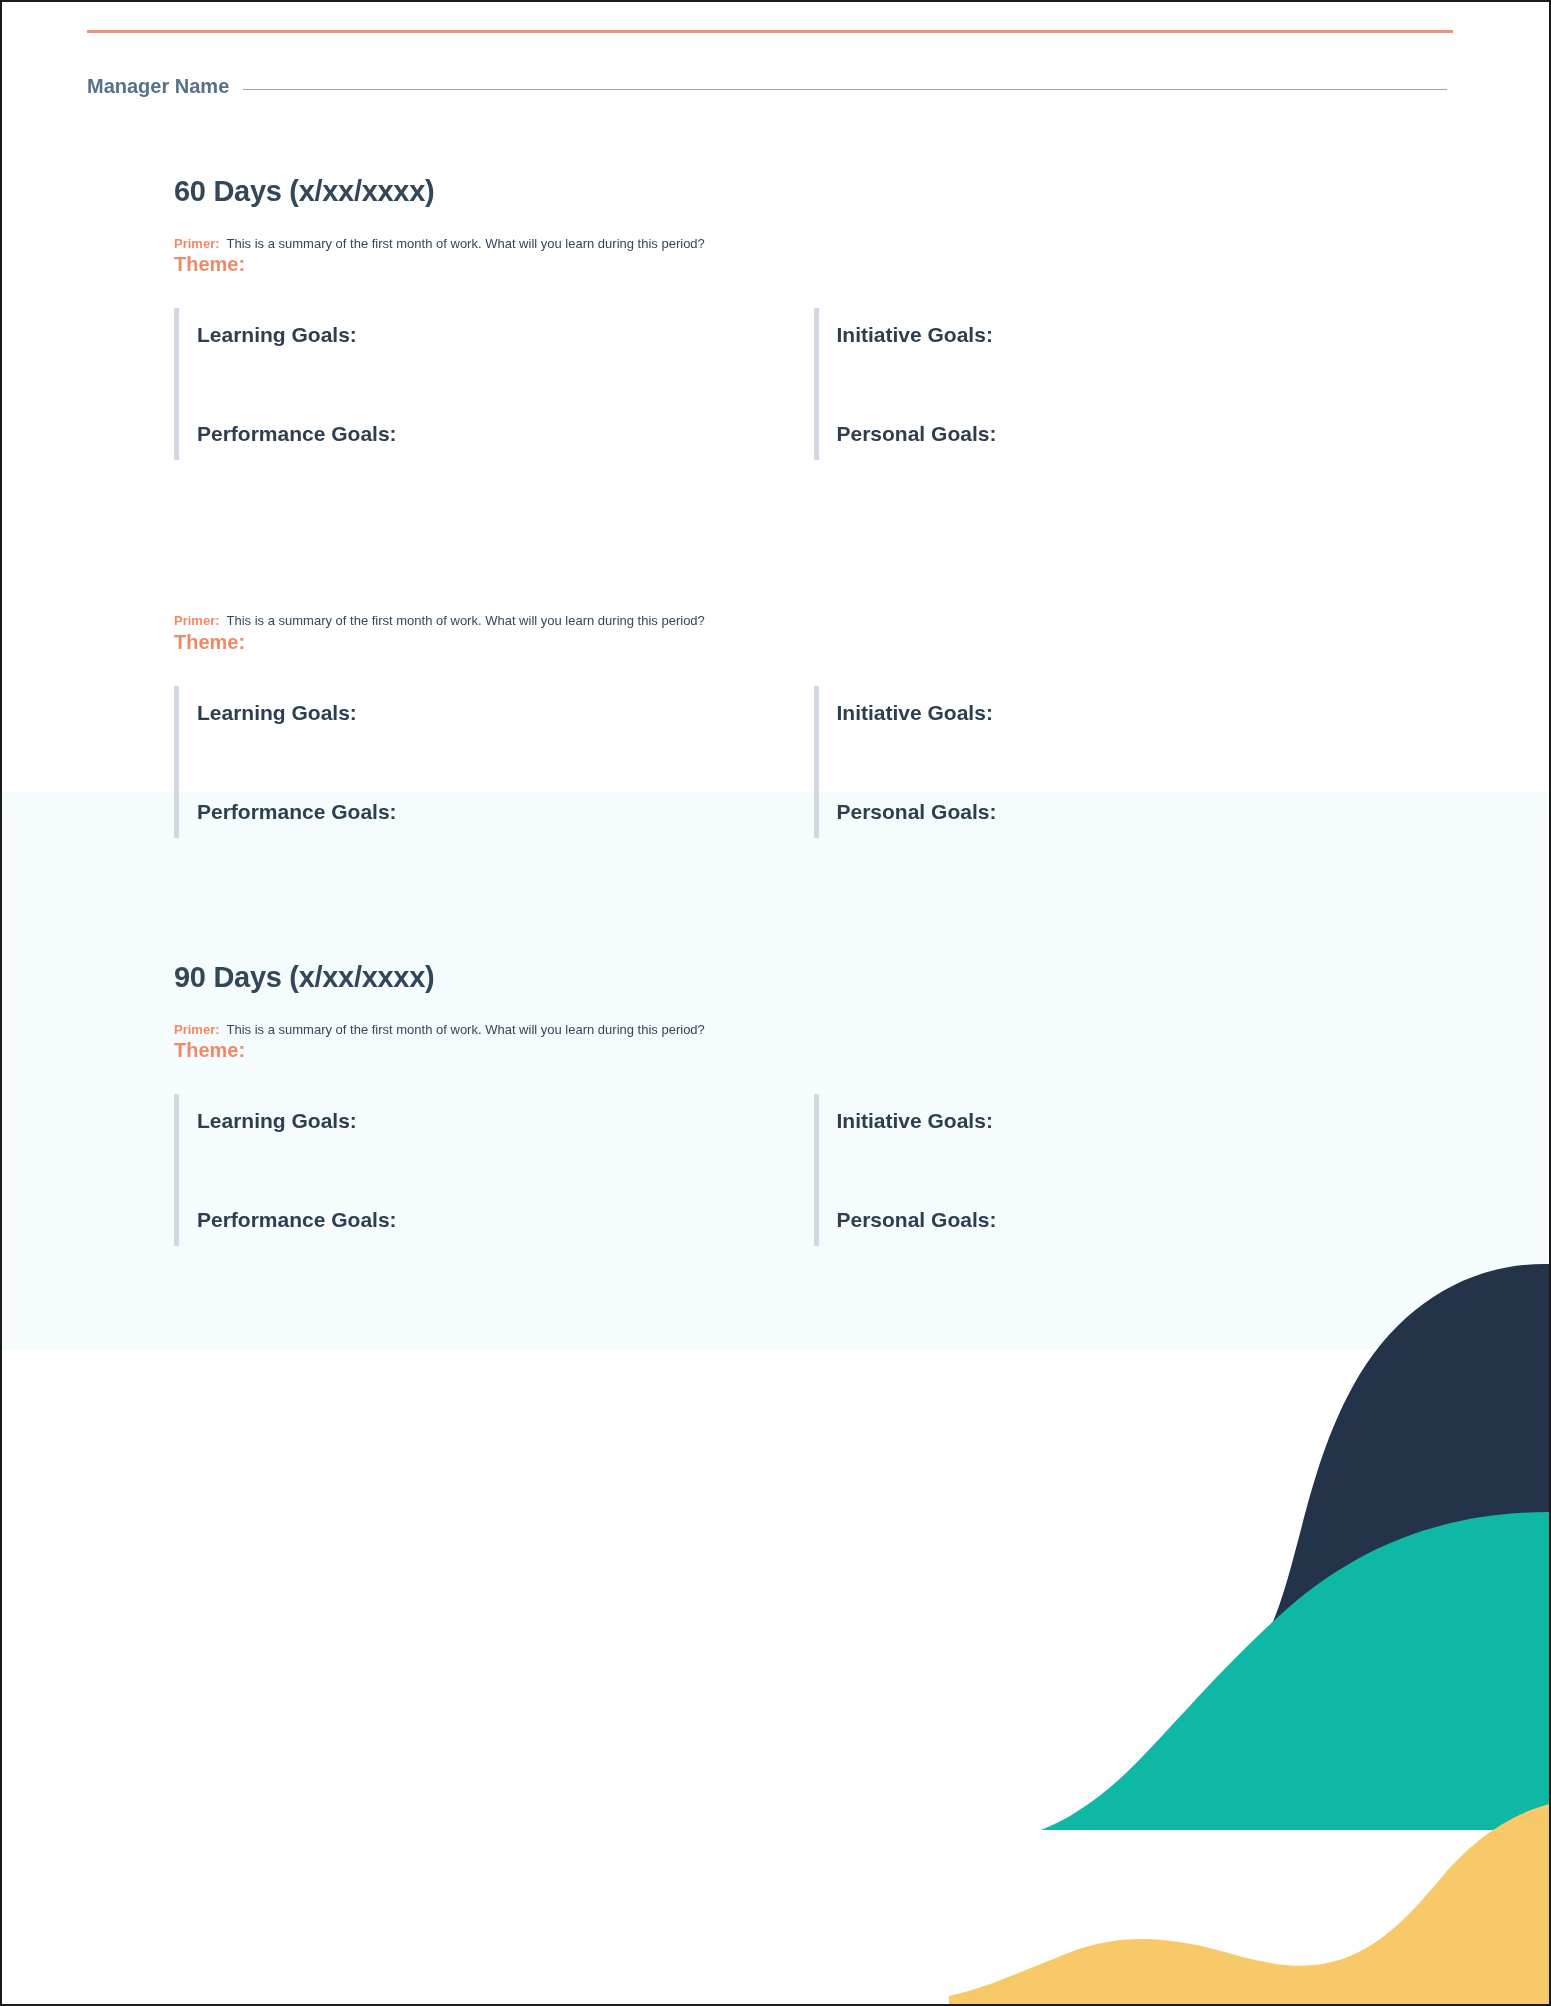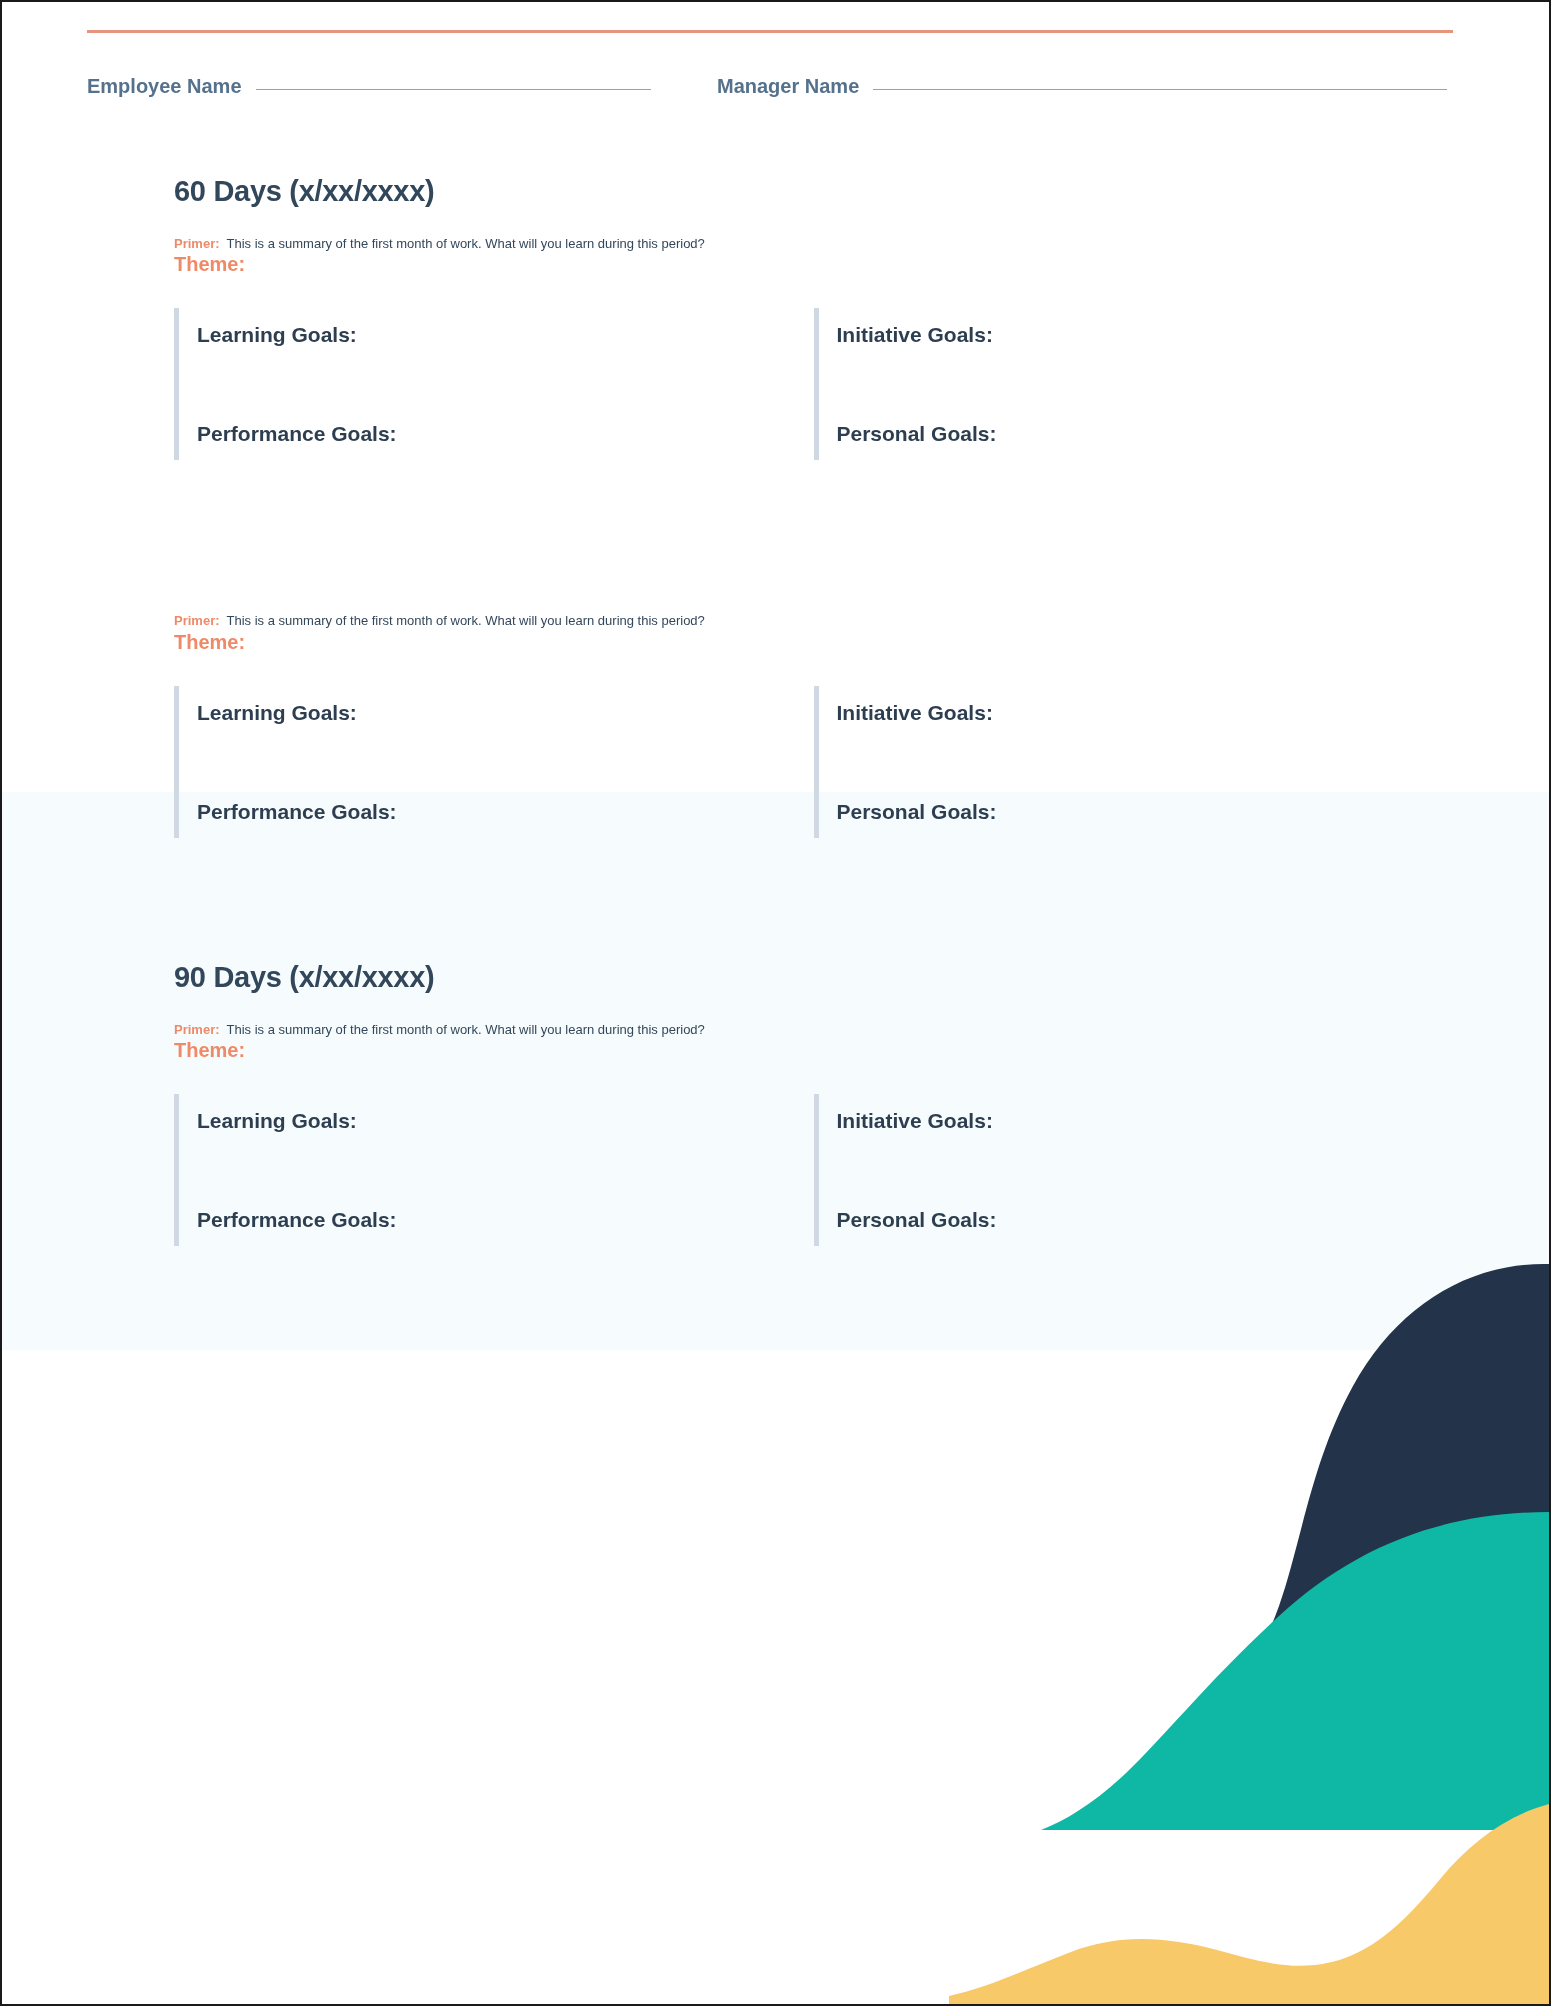--- a/index.html
+++ b/index.html
@@ -197,24 +197,20 @@
       <path d="M600,560 C556,572 520,600 492,634 C462,670 434,700 396,714 C352,730 312,718 268,706 C216,692 168,690 122,708 C84,722 44,742 0,752 L0,760 L600,760 Z" fill="#f8c969"></path>
     </svg>
   </div>
 
   <div class="content">
 
 
     <div class="title-rule"></div>
 
     <div class="name-row">
-      <div class="name-field employee">
-        <span class="name-label">Employee Name</span>
-        <span class="name-line"></span>
-      </div>
       <div class="name-field manager">
         <span class="name-label">Manager Name</span>
         <span class="name-line"></span>
       </div>
     </div>
 
     <div class="section s30">
       <h2 class="section-title">60 Days (x/xx/xxxx)</h2>
       <div class="primer-row">
         <span class="primer-label">Primer:</span><span class="primer-text">This is a summary of the first month of work. What will you learn during this period?</span>

